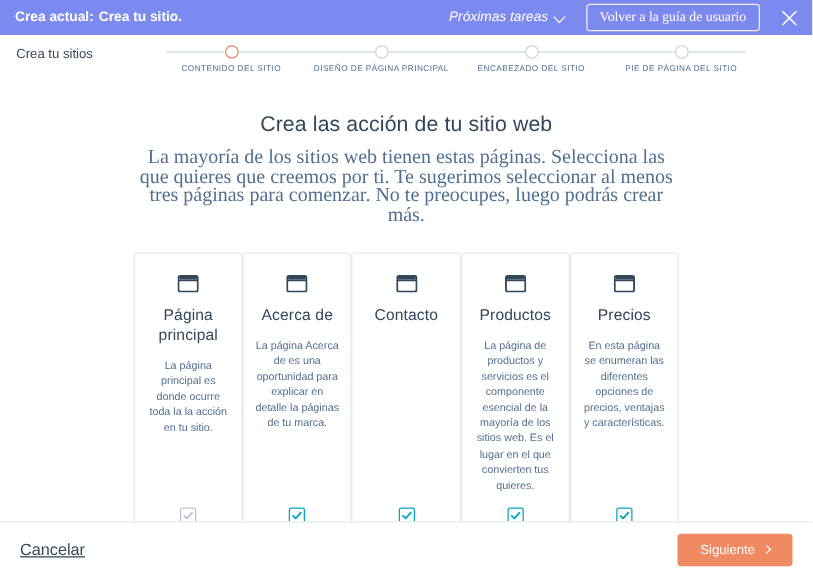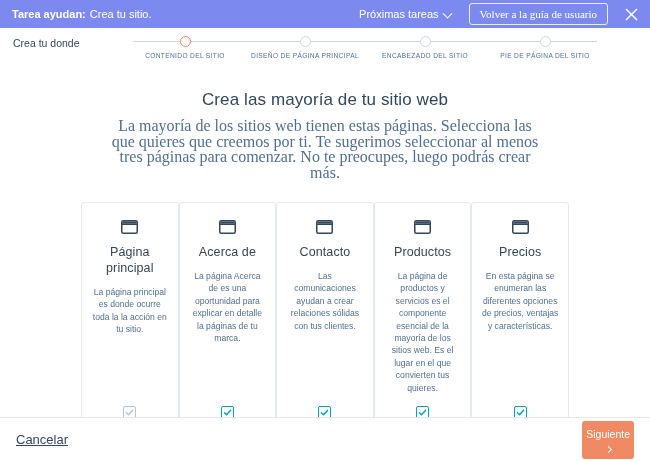--- a/index.html
+++ b/index.html
@@ -28,36 +28,37 @@
     color: #ffffff;
   }
   .taskbar-left {
     display: flex;
     align-items: baseline;
     gap: 4px;
     font-size: 11px;
     white-space: nowrap;
   }
   .taskbar-label { font-weight: bold; }
-  .taskbar-value { font-weight: normal; }
+  .taskbar-value { font-weight: bold; }
 
   .taskbar-right {
     margin-left: auto;
     display: flex;
     align-items: center;
     height: 100%;
   }
   .upcoming {
     display: flex;
     align-items: flex-end;
     gap: 5px;
     font-size: 11px;
     cursor: pointer;
     padding: 0 6px;
     white-space: nowrap;
+    font-style: italic;
   }
   .chev {
     display: inline-block;
     width: 7px; height: 7px;
     border-right: 1.4px solid #ffffff;
     border-bottom: 1.4px solid #ffffff;
     transform: rotate(45deg) translate(-2px,-2px);
   }
   .guide-btn {
     border: 1px solid rgba(255,255,255,0.85);
@@ -166,21 +167,21 @@
     width: 430px;
     font-size: 16px;
     line-height: 15.5px;
     color: #516f90;
     font-family: Liberation Serif, serif;
   }
 
   
   .cards {
     margin: 22px auto 0;
-    width: 488px;
+    width: 436px;
     display: flex;
     justify-content: space-between;
   }
   .card {
     width: 98px;
     min-height: 176px;
     border: 1px solid #e5e9ef;
     border-radius: 3px;
     background: #ffffff;
     padding: 13px 9px 12px;
@@ -237,60 +238,59 @@
     cursor: pointer;
   }
   .next-btn {
     margin-left: auto;
     background: #ef8a63;
     color: #ffffff;
     border: none;
     border-radius: 3px;
     font-family: inherit;
     font-size: 10.5px;
-    padding: 7px 4px;
+    padding: 7px 18px;
     cursor: pointer;
     display: flex;
     align-items: center;
     gap: 7px;
-    flex-direction: column;
   }
   .next-caret {
     display: inline-block;
     width: 5px; height: 5px;
     border-right: 1.3px solid #ffffff;
     border-top: 1.3px solid #ffffff;
     transform: rotate(45deg);
   }
 </style>
 </head>
 <body>
 
 <div class="taskbar">
   <div class="taskbar-left">
-    <span class="taskbar-label">Tarea ayudan:</span>
+    <span class="taskbar-label">Crea actual:</span>
     <span class="taskbar-value">Crea tu sitio.</span>
   </div>
   <div class="taskbar-right">
     <div class="upcoming">
       <span>Próximas tareas</span>
       <span class="chev"></span>
     </div>
     <button class="guide-btn">Volver a la guía de usuario</button>
     <div class="close-btn">
       <svg width="13" height="13" viewBox="0 0 13 13" aria-hidden="true">
         <line x1="1" y1="1" x2="12" y2="12" stroke="#ffffff" stroke-width="1.4"></line>
         <line x1="12" y1="1" x2="1" y2="12" stroke="#ffffff" stroke-width="1.4"></line>
       </svg>
     </div>
   </div>
 </div>
 
 <div class="stepper-row">
-  <div class="stepper-title">Crea tu donde</div>
+  <div class="stepper-title">Crea tu sitios</div>
   <div class="steps">
     <div class="step active">
       <div class="step-dot"></div>
       <div class="step-label">CONTENIDO DEL SITIO</div>
     </div>
     <div class="step">
       <div class="step-dot"></div>
       <div class="step-label">DISEÑO DE PÁGINA PRINCIPAL</div>
     </div>
     <div class="step">
@@ -299,21 +299,21 @@
     </div>
     <div class="step">
       <div class="step-dot"></div>
       <div class="step-label">PIE DE PÁGINA DEL SITIO</div>
     </div>
   </div>
   <div class="step-count">Paso 1 de 4</div>
 </div>
 
 <div class="content">
-  <h1 class="page-title">Crea las mayoría de tu sitio web</h1>
+  <h1 class="page-title">Crea las acción de tu sitio web</h1>
   <p class="page-desc">La mayoría de los sitios web tienen estas páginas. Selecciona las que quieres que creemos por ti. Te sugerimos seleccionar al menos tres páginas para comenzar. No te preocupes, luego podrás crear más.</p>
 
   <div class="cards">
 
     <div class="card">
       <div class="card-icon">
         <svg width="17" height="14" viewBox="0 0 17 14">
           <rect x="0.75" y="0.75" width="15.5" height="12.5" rx="1.5" fill="#ffffff" stroke="#33475b" stroke-width="1.5"></rect>
           <path d="M0.75 4.25 H16.25" stroke="#33475b" stroke-width="1.5"></path>
           <path d="M1.5 1.5 H15.5 V3.6 H1.5 Z" fill="#33475b"></path>
@@ -351,21 +351,20 @@
 
     <div class="card">
       <div class="card-icon">
         <svg width="17" height="14" viewBox="0 0 17 14">
           <rect x="0.75" y="0.75" width="15.5" height="12.5" rx="1.5" fill="#ffffff" stroke="#33475b" stroke-width="1.5"></rect>
           <path d="M0.75 4.25 H16.25" stroke="#33475b" stroke-width="1.5"></path>
           <path d="M1.5 1.5 H15.5 V3.6 H1.5 Z" fill="#33475b"></path>
         </svg>
       </div>
       <div class="card-title">Contacto</div>
-      <div class="card-desc">Las comunicaciones ayudan a crear relaciones sólidas con tus clientes.</div>
       <div class="card-check">
         <div class="checkbox">
           <svg width="9" height="9" viewBox="0 0 10 10">
             <path d="M1.5 5.2 L3.9 7.5 L8.5 2.4" fill="none" stroke="#00a4bd" stroke-width="1.6" stroke-linecap="round" stroke-linejoin="round"></path>
           </svg>
         </div>
       </div>
     </div>
 
     <div class="card">

